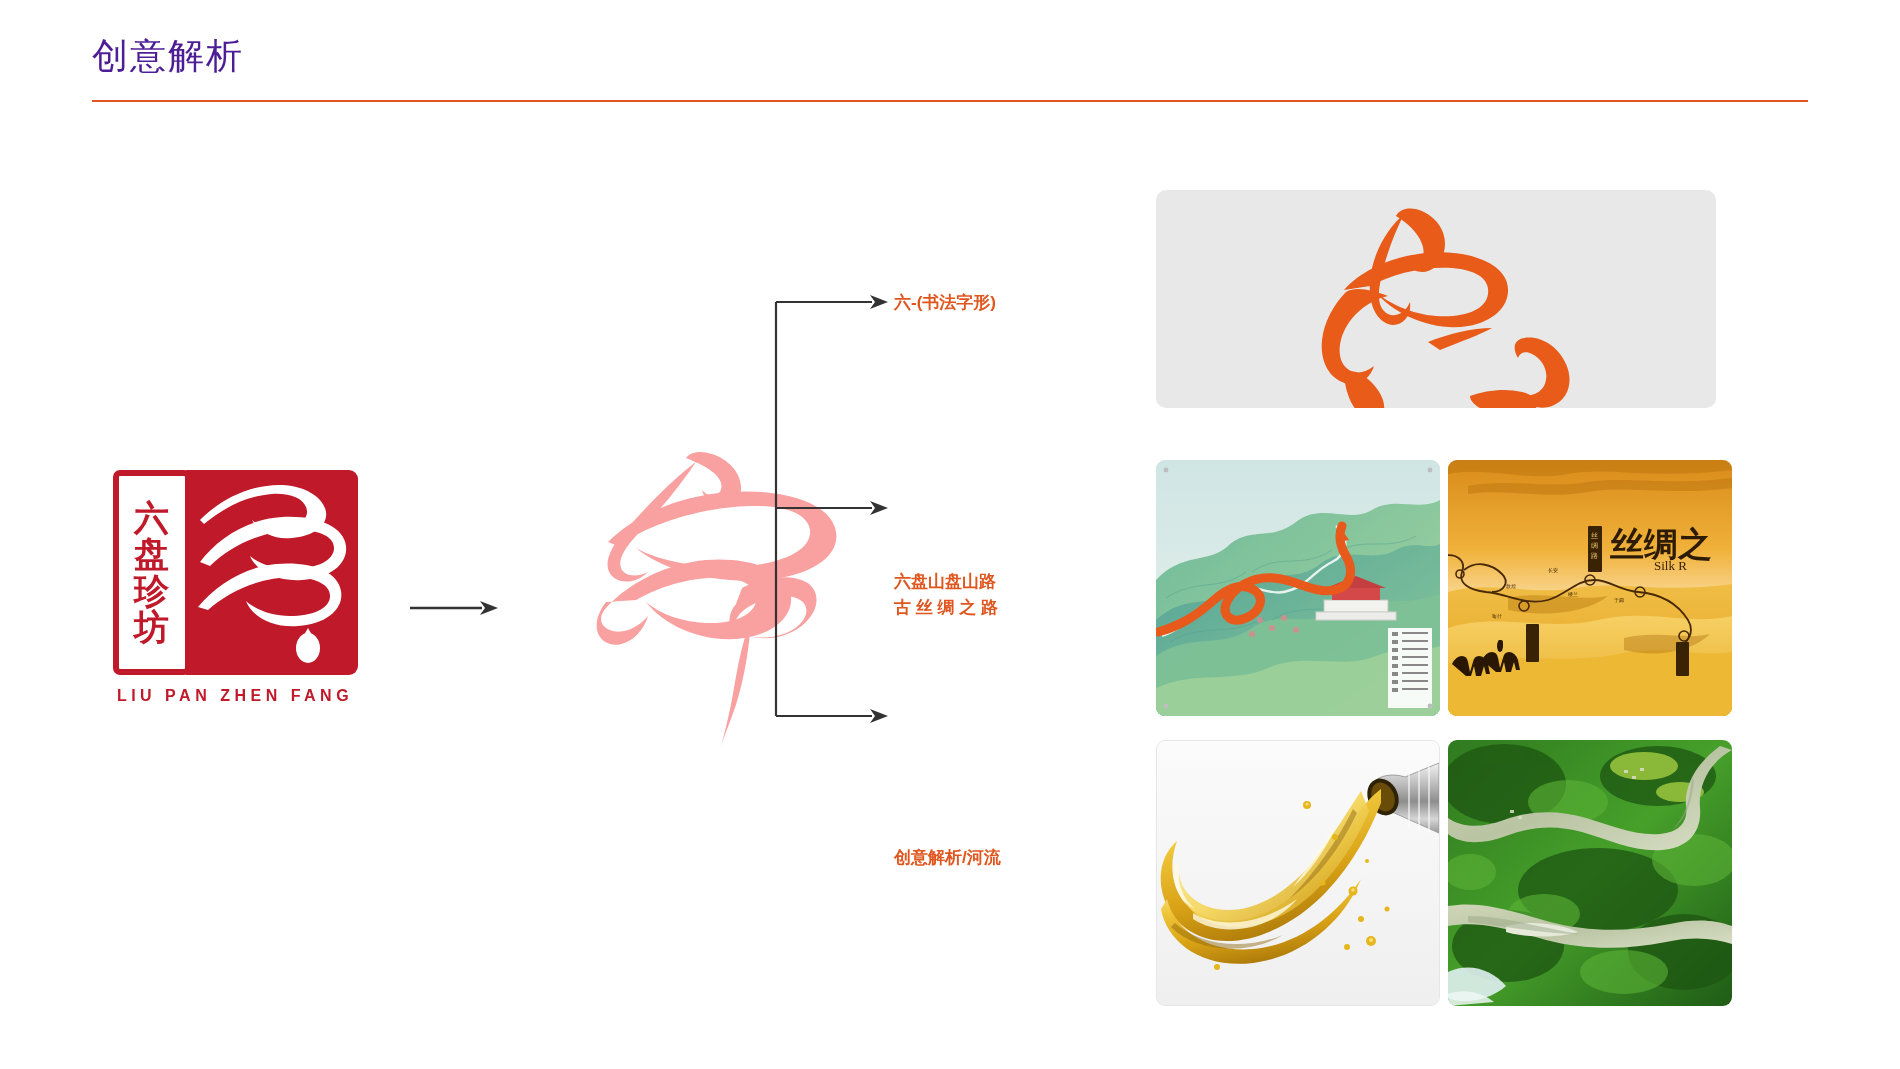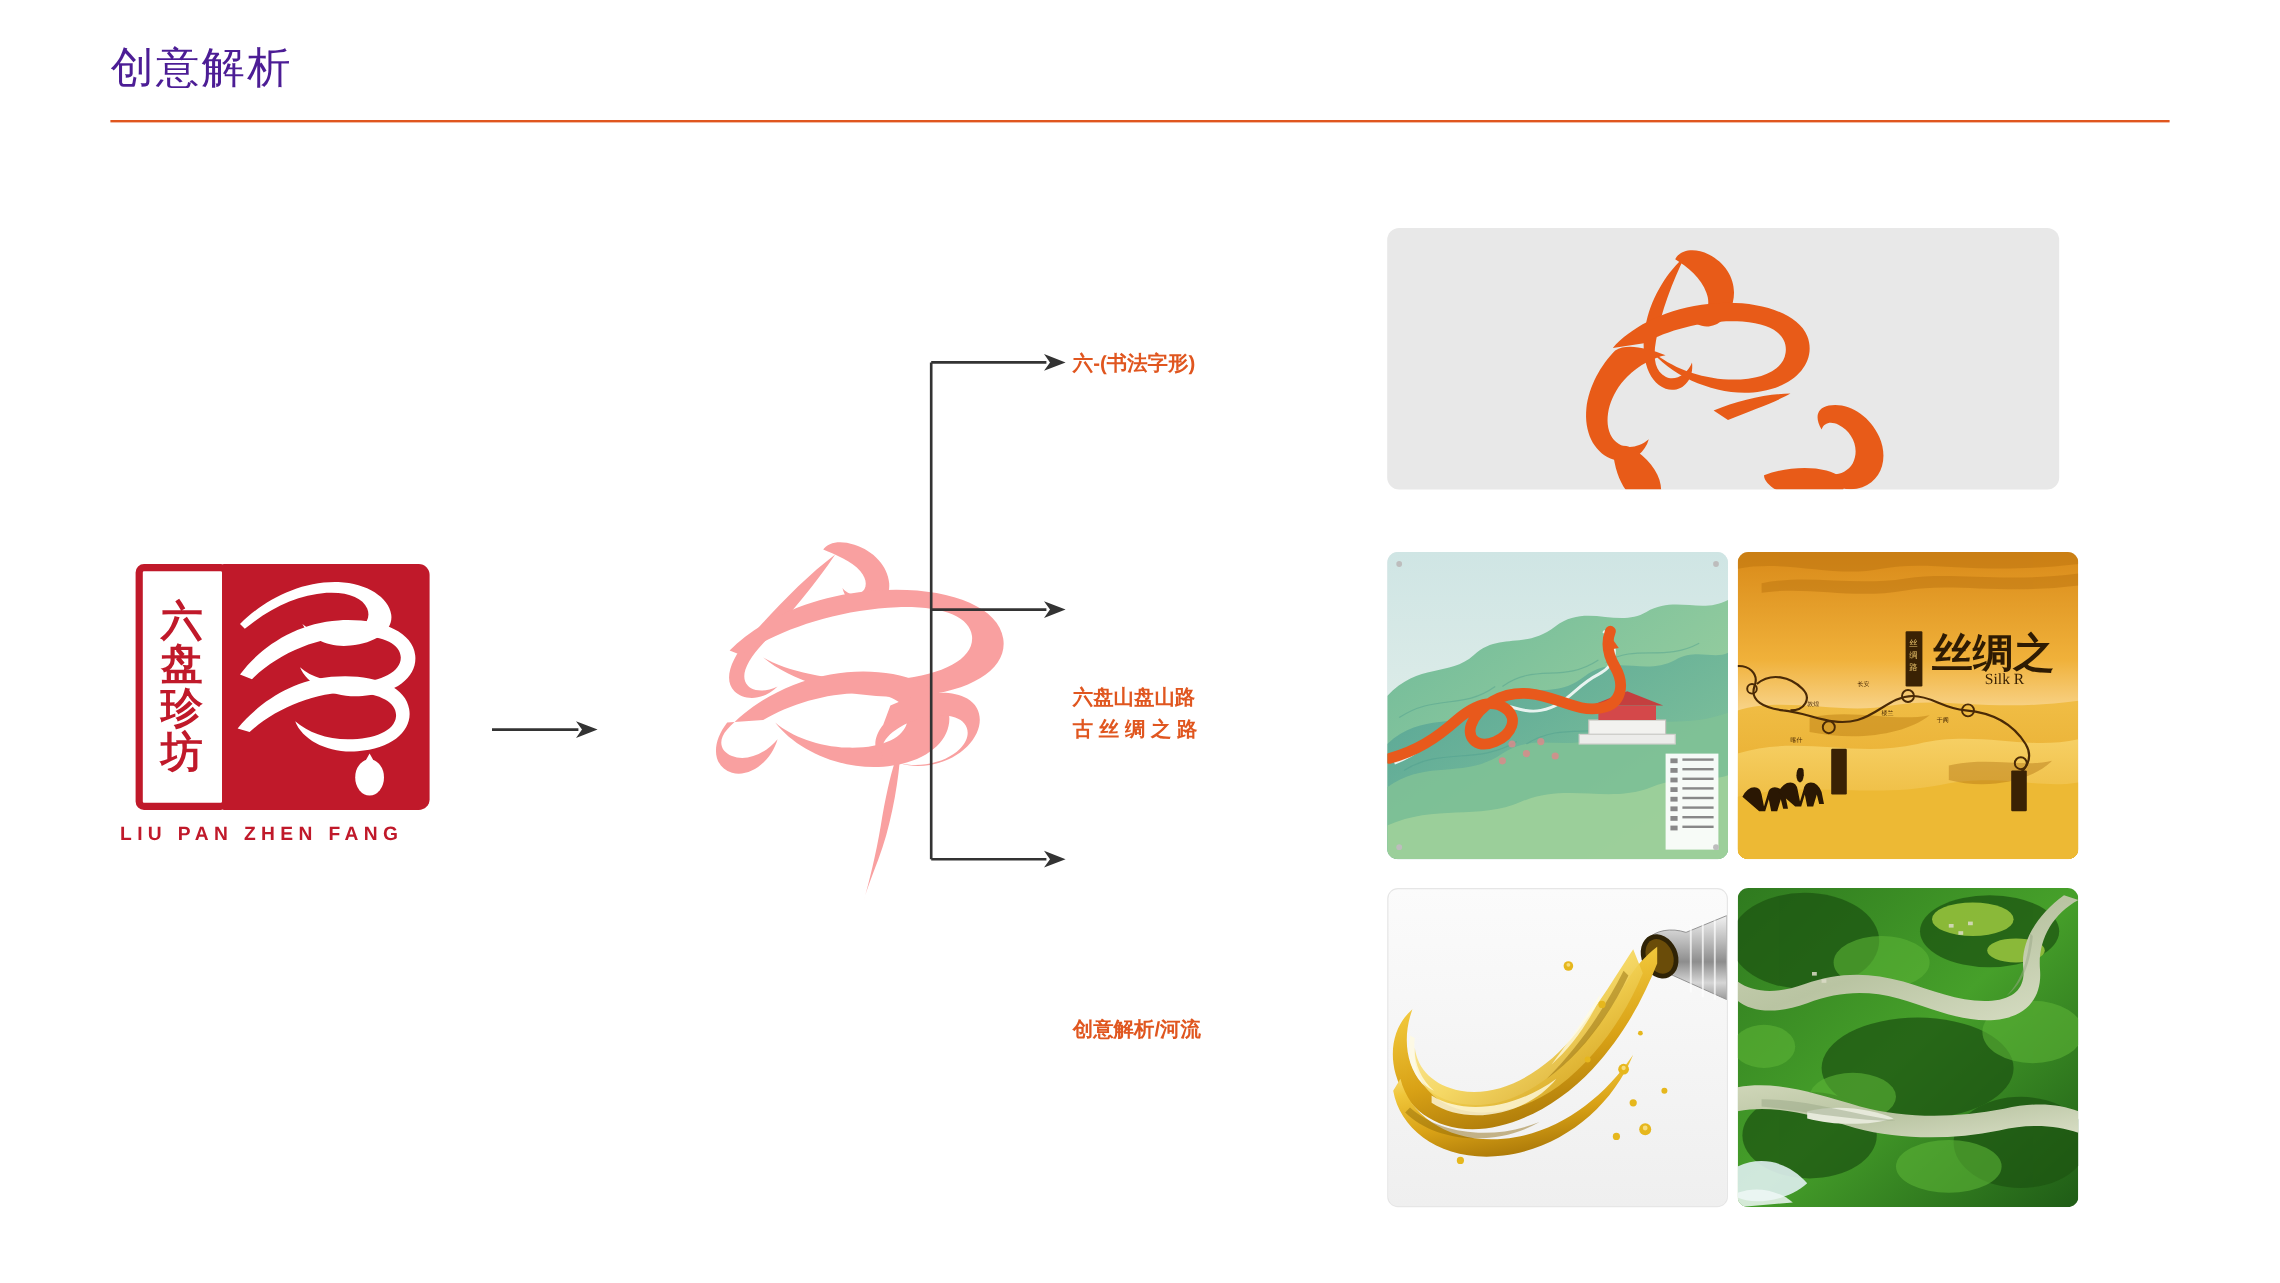--- a/index.html
+++ b/index.html
@@ -78,21 +78,21 @@
     top: 0;
     width: 172px;
     height: 205px;
     background: #c0192a;
     border-radius: 0 9px 9px 0;
     overflow: hidden;
   }
   .seal-right svg { display: block; }
   #logo-pinyin {
     margin-top: 12px;
-    text-align: left;
+    text-align: center;
     font-size: 16px;
     font-weight: bold;
     letter-spacing: 4.5px;
     color: #c0192a;
   }
 
   
   #arrow-logo-to-mark {
     position: absolute;
     left: 410px;

